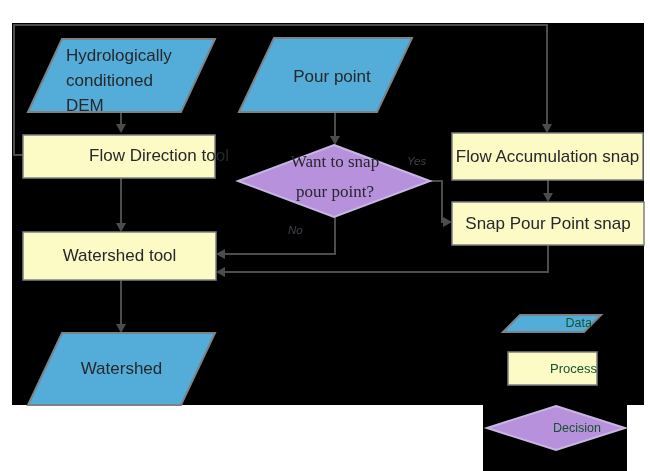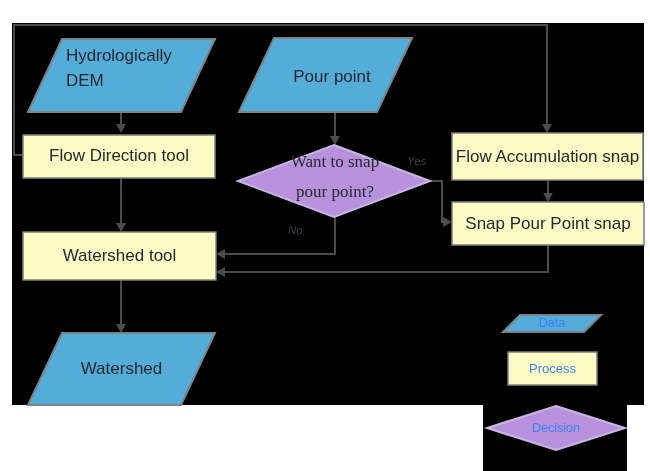--- a/index.html
+++ b/index.html
@@ -5,21 +5,21 @@
   html,body{margin:0;padding:0;background:#ffffff;}
   .stage{position:relative;width:650px;height:471px;background:#ffffff;overflow:hidden;
          font-family:"Liberation Sans","DejaVu Sans",sans-serif;}
   .bg-main{position:absolute;left:12px;top:23px;width:632px;height:382px;background:#000000;}
   .bg-legend{position:absolute;left:483px;top:405px;width:144px;height:66px;background:#000000;}
   svg.layer{position:absolute;left:0;top:0;width:650px;height:471px;}
   .lbl{position:absolute;color:#26282c;font-size:17px;line-height:24px;white-space:nowrap;}
   .ctr{text-align:center;}
   .dem-lines span{display:block;}
   .edge-lbl{position:absolute;color:#3e4048;font-size:11.5px;font-style:italic;line-height:13px;}
-  .legend-lbl{position:absolute;color:#3b82f6;font-size:12.5px;line-height:15px;text-align:center;white-space:nowrap;}
+  .legend-lbl{position:absolute;color:#14532d;font-size:12.5px;line-height:15px;text-align:right;white-space:nowrap;}
   .wire{fill:none;stroke:#4c4c4c;stroke-width:2;}
   .head{fill:#4c4c4c;stroke:none;}
   .data-shape{fill:#54add8;stroke:#7b8288;stroke-width:2;}
   .proc-shape{fill:#fcfac5;stroke:#7f7f7f;stroke-width:1.5;}
   .dec-shape{fill:#b891dc;stroke:#c7b7e2;stroke-width:2;}
 </style>
 </head>
 <body>
 
 <div class="stage">
@@ -75,26 +75,27 @@
     <rect class="proc-shape" x="23" y="232" width="193" height="48"></rect>
     <polygon class="data-shape" points="62,333 215,333 181,405 28,405"></polygon>
 
     <polygon class="data-shape" points="520,315 601,315 584,332 503,332"></polygon>
     <rect class="proc-shape" x="508" y="352" width="89" height="33"></rect>
     <polygon class="dec-shape" points="556,406 625,428 556,450 487,428"></polygon>
   </svg>
 
   <div class="lbl dem-lines" style="left:66px;top:43px;width:130px;line-height:25px;">
     <span>Hydrologically</span>
+    <span>conditioned</span>
     <span>DEM</span>
   </div>
 
   <div class="lbl ctr" style="left:252px;top:65px;width:160px;">Pour point</div>
 
-  <div class="lbl ctr" style="left:23px;top:144px;width:192px;">Flow Direction tool</div>
+  <div class="lbl ctr" style="left:23px;top:144px;width:192px;padding-left:40px;">Flow Direction tool</div>
 
   <div class="lbl ctr" style="left:452px;top:145px;width:191px;">Flow Accumulation snap</div>
 
   <div class="lbl ctr" style="left:244px;top:147px;width:182px;line-height:30px;font-family:Liberation Serif, serif;">
     <span style="display:block;">Want to snap</span>
     <span style="display:block;">pour point?</span>
   </div>
 
   <div class="lbl ctr" style="left:452px;top:212px;width:192px;">Snap Pour Point snap</div>
 

